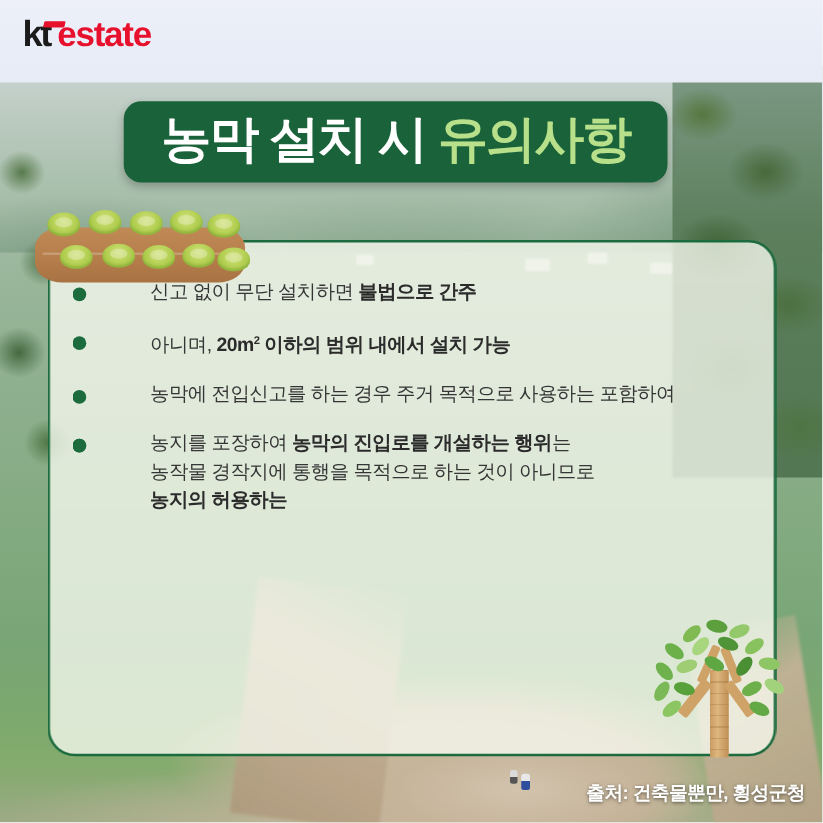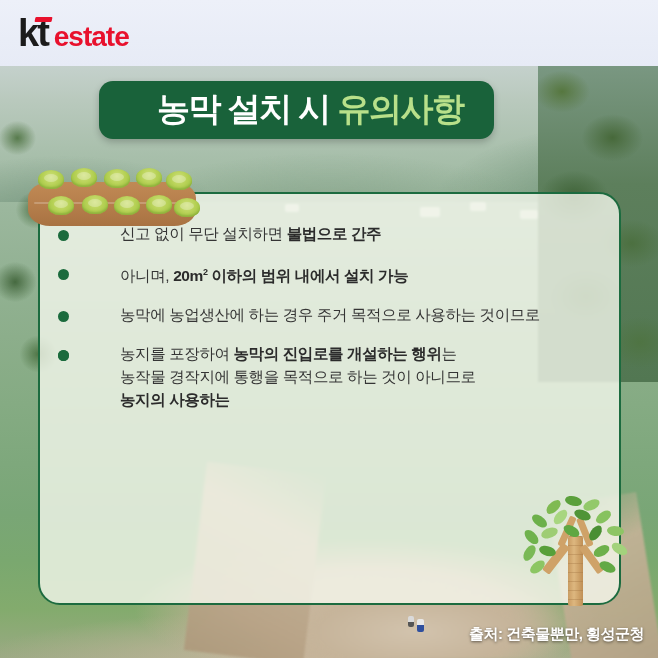--- a/index.html
+++ b/index.html
@@ -23,21 +23,21 @@
     background:linear-gradient(180deg,#edf0f9 0%,#e9edf7 60%,#e7ebf6 100%);
     z-index:6;
   }
   .logo{
     position:absolute; left:18px; top:12px;
     display:flex; align-items:baseline; gap:6px;
     font-weight:bold;
   }
   .logo-kt{
     position:relative;
-    font-size:38px; letter-spacing:-2px; color:#1b1b1b;
+    font-size:29px; letter-spacing:-2px; color:#1b1b1b;
     font-weight:900;
   }
   .logo-kt::after{
     content:""; position:absolute; left:17px; top:5px;
     width:17px; height:5px; background:#e8112d; border-radius:1px;
     transform:skewX(-12deg);
   }
   .logo-estate{
     font-size:28px; color:#e8112d; font-weight:700; letter-spacing:-1px;
   }
@@ -126,22 +126,22 @@
 
   
   .title-banner{
     position:absolute; left:99px; top:81px; z-index:7;
     background:#19623a;
     border-radius:14px;
     padding:11px 30px 14px;
     box-shadow:0 3px 7px rgba(0,0,0,.22);
   }
   .title-text{
-    font-size:33px; font-weight:900; letter-spacing:-1.5px;
-    line-height:1; white-space:nowrap;margin-left:28px;
+    font-size:40px; font-weight:900; letter-spacing:-1.5px;
+    line-height:1; white-space:nowrap;
   }
   .t-white{ color:#ffffff; }
   .t-light{ color:#b8e08a; }
 
   
   .card{
     position:absolute; left:38px; top:192px; width:583px; height:413px;
     background:rgba(247,250,240,.78);
     border:2.5px solid #1c6b3f;
     border-radius:22px;
@@ -296,28 +296,28 @@
       <div class="bullet">
         <span class="dot"></span>
         <div class="line"><span>신고 없이 무단 설치하면 </span><span class="b">불법으로 간주</span></div>
       </div>
       <div class="bullet">
         <span class="dot"></span>
         <div class="line"><span>아니며, </span><span class="b">20m<span class="sup">2</span> 이하의 범위 내에서 설치 가능</span></div>
       </div>
       <div class="bullet">
         <span class="dot"></span>
-        <div class="line"><span>농막에 농업생산에 하는 경우 주거 목적으로 사용하는 것이므로</span></div>
+        <div class="line"><span>농막에 전입신고를 하는 경우 주거 목적으로 사용하는 포함하여</span></div>
       </div>
       <div class="bullet">
         <span class="dot"></span>
       </div>
       <div class="bullet">
         <span class="dot"></span>
         <div class="line"><span>농지를 포장하여 </span><span class="b">농막의 진입로를 개설하는 행위</span><span>는</span></div>
         <div class="line"><span>농작물 경작지에 통행을 목적으로 하는 것이 아니므로</span></div>
-        <div class="line"><span class="b">농지의 사용하는</span></div>
+        <div class="line"><span class="b">농지의 허용하는</span></div>
       </div>
     </div>
 
   <div class="source">출처: 건축물뿐만, 횡성군청</div>
 
 </div>
 
 </body></html>

